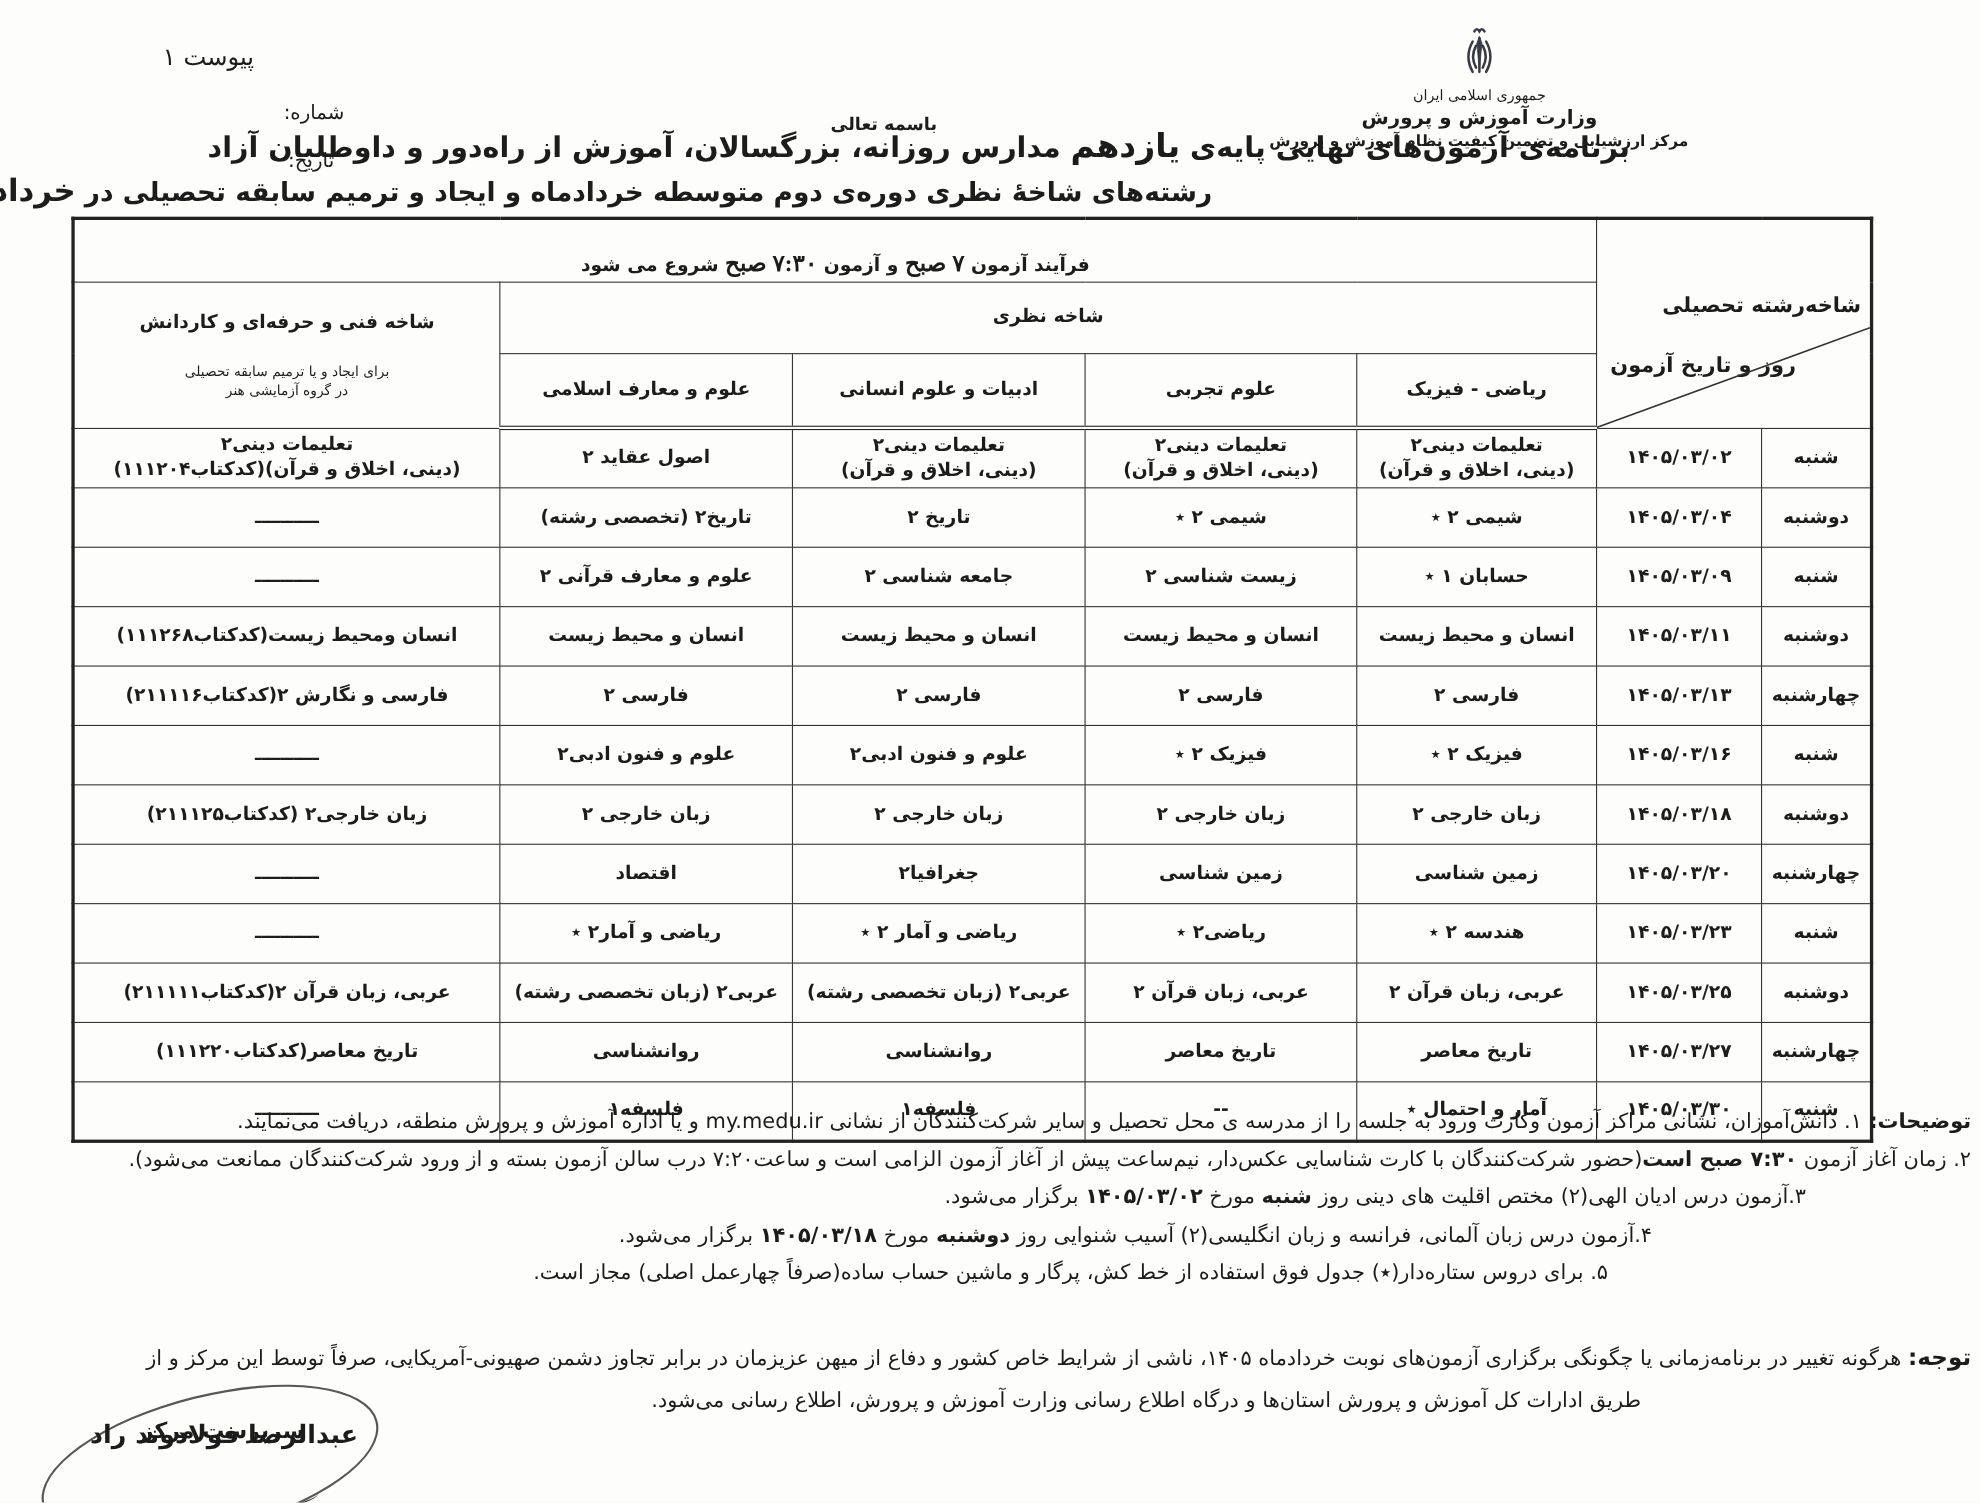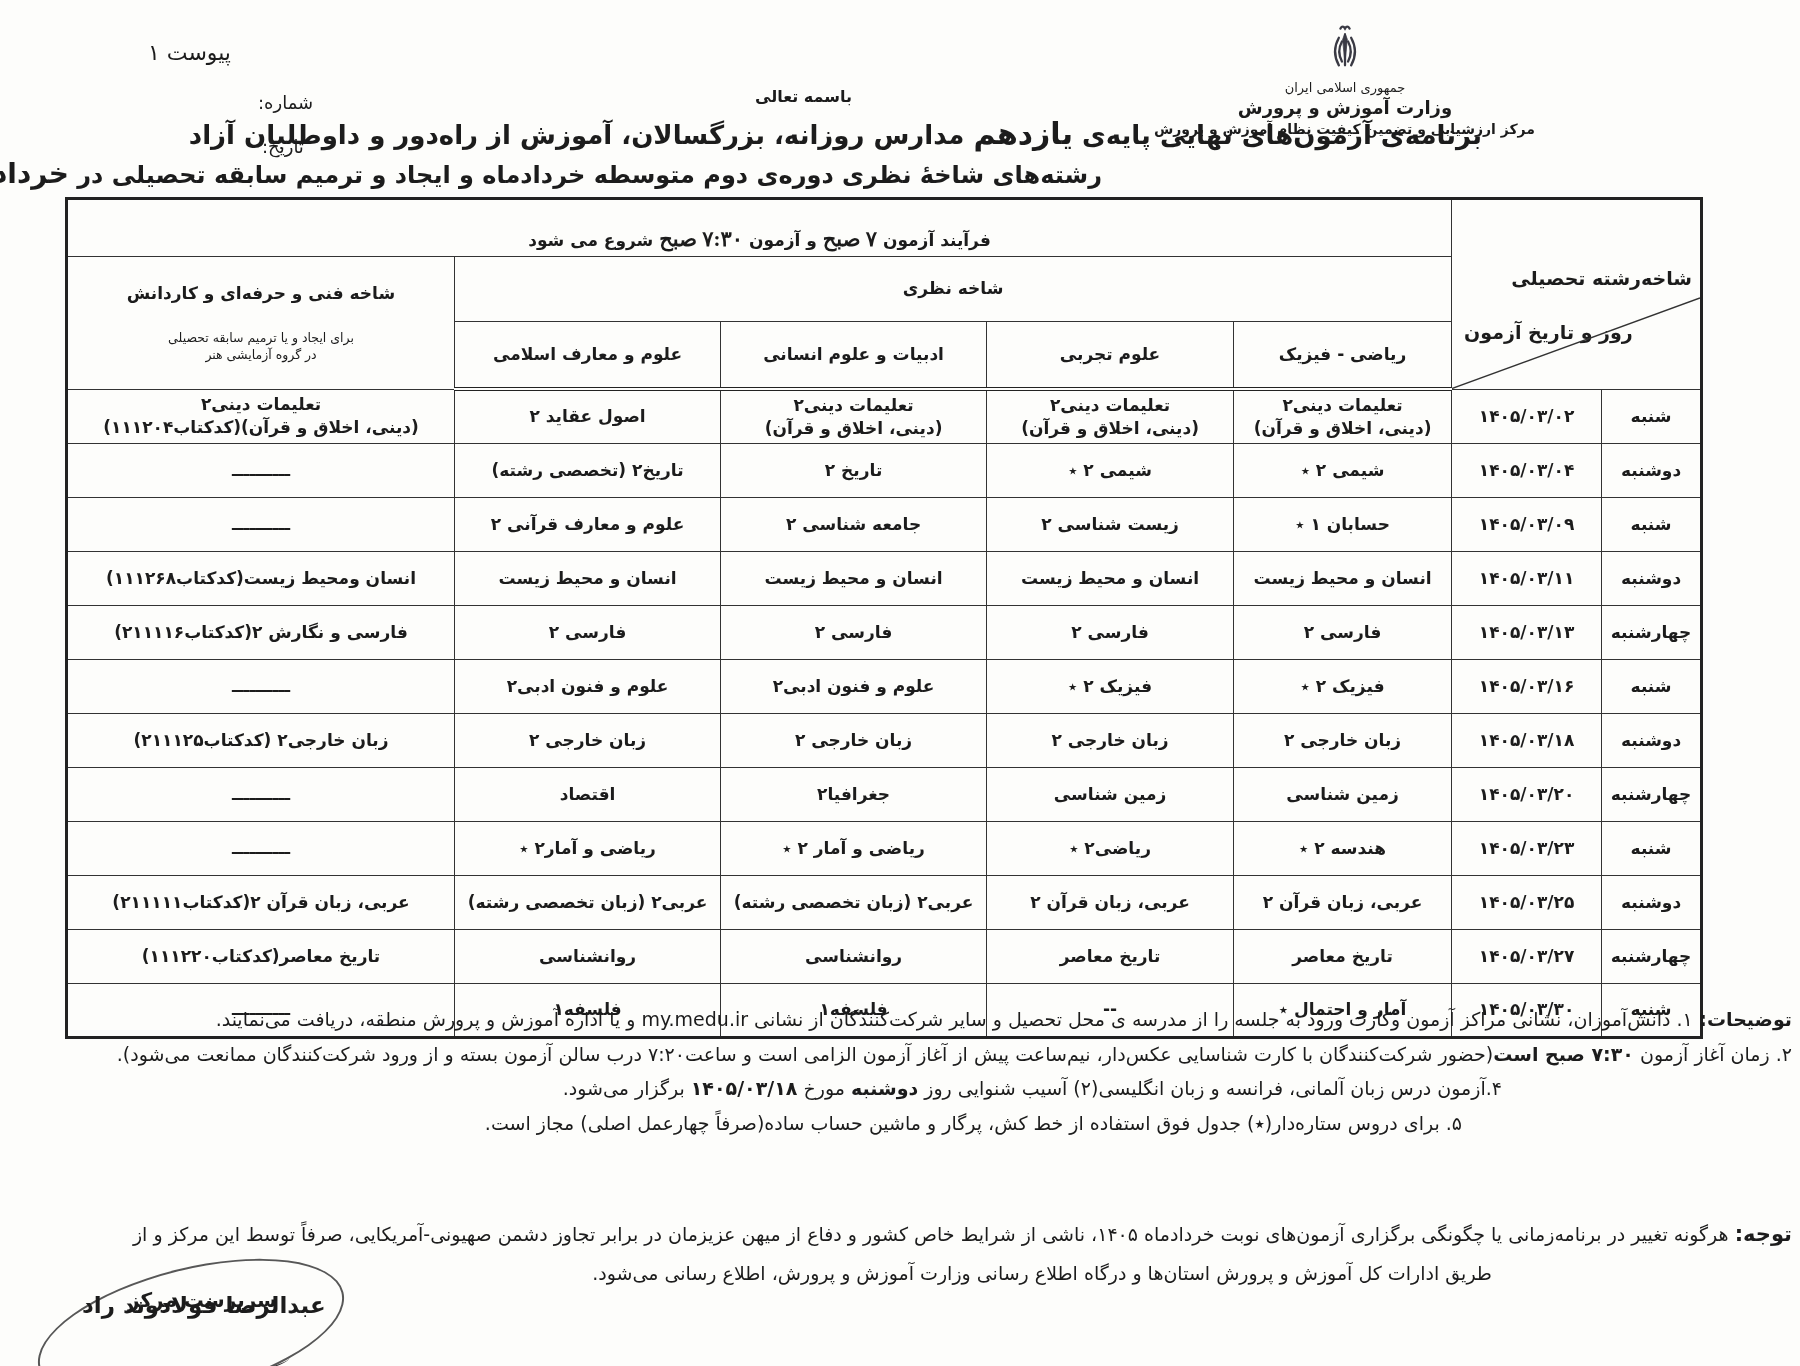--- a/index.html
+++ b/index.html
@@ -6,21 +6,21 @@
   body{
     width:1800px;height:1366px;background:#f4f4f2;
     font-family:"DejaVu Sans",sans-serif;color:#1c1c1c;direction:rtl;
   }
   .page{position:relative;width:1800px;height:1366px;background:#fdfdfb;overflow:hidden;}
 
   
   .appendix{position:absolute;left:148px;top:40px;font-size:22px;font-weight:normal;}
   .num-label{position:absolute;left:258px;top:92px;font-size:18px;}
   .date-label{position:absolute;left:262px;top:136px;font-size:18px;}
-  .basmala{position:absolute;left:755px;top:87px;font-size:16px;font-weight:bold;}
+  .basmala{position:absolute;left:755px;top:103px;font-size:16px;font-weight:bold;}
 
   .letterhead{position:absolute;left:1155px;top:22px;width:380px;text-align:center;}
   .letterhead .emblem{display:block;margin:0 auto 2px auto;}
   .lh1{font-size:13px;}
   .lh2{font-size:18px;font-weight:bold;margin-top:2px;}
   .lh3{font-size:14px;font-weight:bold;white-space:nowrap;margin-top:3px;}
 
   .title1{position:absolute;right:318px;top:116px;font-size:26px;font-weight:bold;white-space:nowrap;}
   .title1 .hl{font-size:30px;}
   .title2{position:absolute;right:698px;top:157px;font-size:24px;font-weight:bold;white-space:nowrap;}
@@ -256,20 +256,21 @@
       <td>فلسفه۱</td>
       <td>فلسفه۱</td>
       <td class="fanni">ــــــــــ</td>
     </tr>
   </tbody>
     </table>
 
   <div class="notes">
     <div class="n1"><span class="b">توضیحات: </span><span>۱. دانش‌آموزان، نشانی مراکز آزمون وکارت ورود به جلسه را از مدرسه ی محل تحصیل و سایر شرکت‌کنندگان از نشانی my.medu.ir و یا اداره آموزش و پرورش منطقه، دریافت می‌نمایند.</span></div>
     <div class="n2"><span>۲. زمان آغاز آزمون </span><span class="b">۷:۳۰ صبح است</span><span>(حضور شرکت‌کنندگان با کارت شناسایی عکس‌دار، نیم‌ساعت پیش از آغاز آزمون الزامی است و ساعت۷:۲۰ درب سالن آزمون بسته و از ورود شرکت‌کنندگان ممانعت می‌شود).</span></div>
+    <div class="n3"><span>۳.آزمون درس ادیان الهی(۲) مختص اقلیت های دینی روز </span><span class="b">شنبه</span><span> مورخ </span><span class="b">۱۴۰۵/۰۳/۰۲</span><span> برگزار می‌شود.</span></div>
     <div class="n4"><span>۴.آزمون درس زبان آلمانی، فرانسه و زبان انگلیسی(۲) آسیب شنوایی روز </span><span class="b">دوشنبه</span><span> مورخ </span><span class="b">۱۴۰۵/۰۳/۱۸</span><span> برگزار می‌شود.</span></div>
     <div class="n5">۵. برای دروس ستاره‌دار(٭) جدول فوق استفاده از خط کش، پرگار و ماشین حساب ساده(صرفاً چهارعمل اصلی) مجاز است.</div>
   </div>
 
   <div class="attention">
     <div class="att1"><span class="b">توجه:</span><span> هرگونه تغییر در برنامه‌زمانی یا چگونگی برگزاری آزمون‌های نوبت خردادماه ۱۴۰۵، ناشی از شرایط خاص کشور و دفاع از میهن عزیزمان در برابر تجاوز دشمن صهیونی-آمریکایی، صرفاً توسط این مرکز و از</span></div>
     <div class="att2">طریق ادارات کل آموزش و پرورش استان‌ها و درگاه اطلاع رسانی وزارت آموزش و پرورش، اطلاع رسانی می‌شود.</div>
   </div>
 
   <div class="sig-ellipse"></div>

